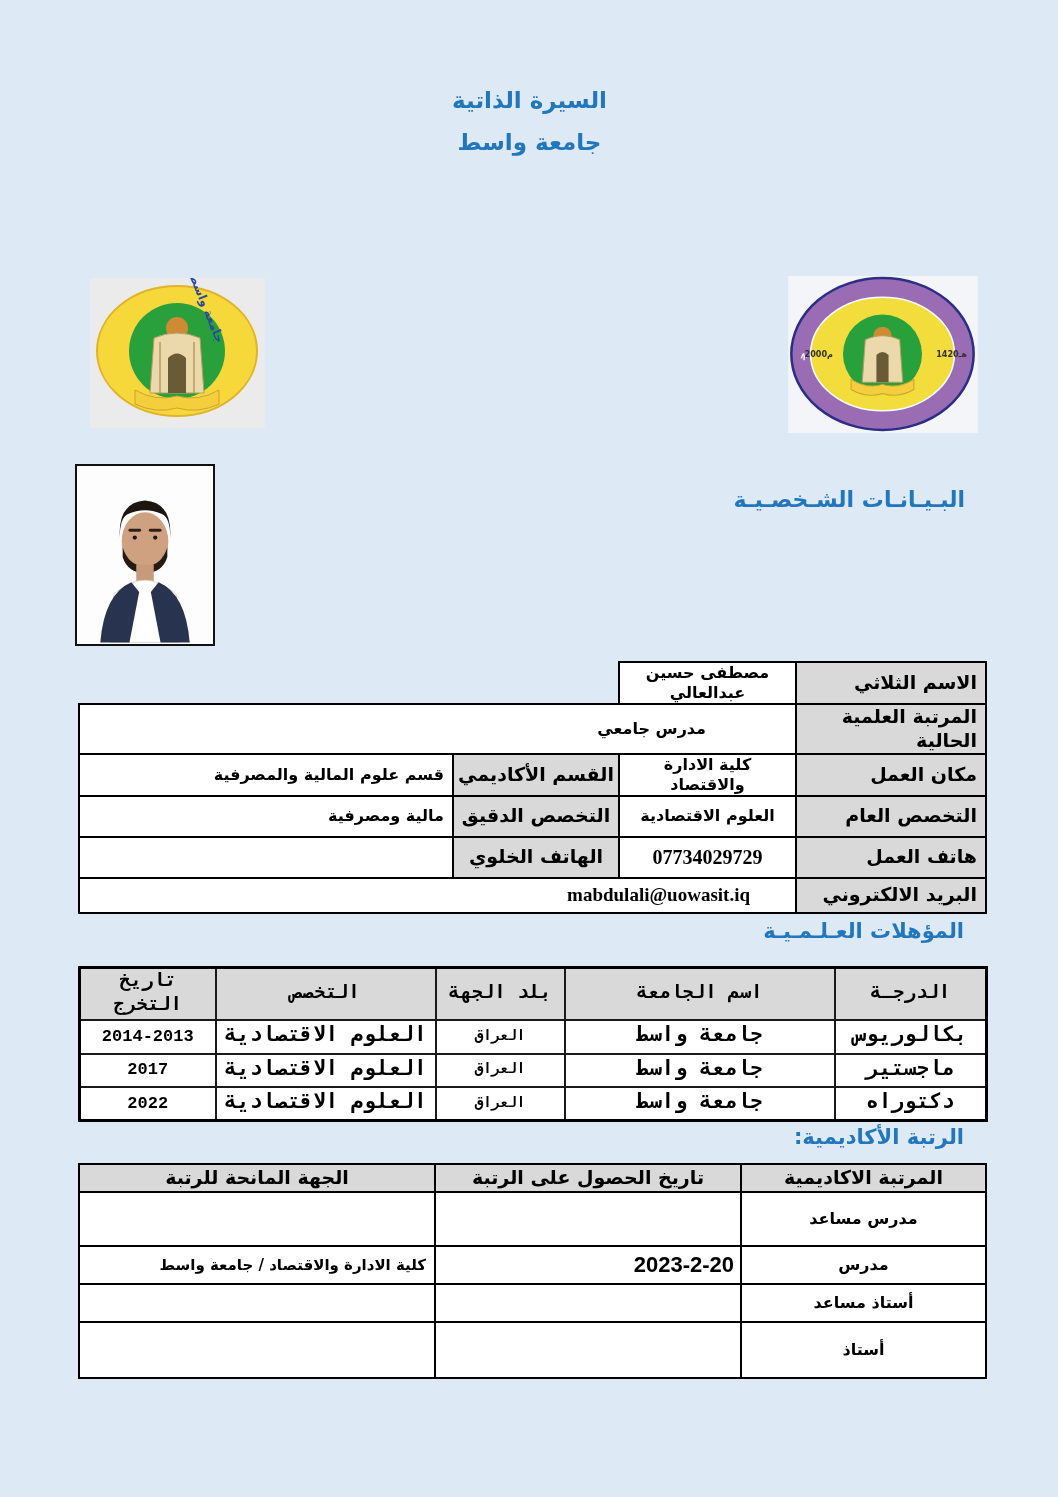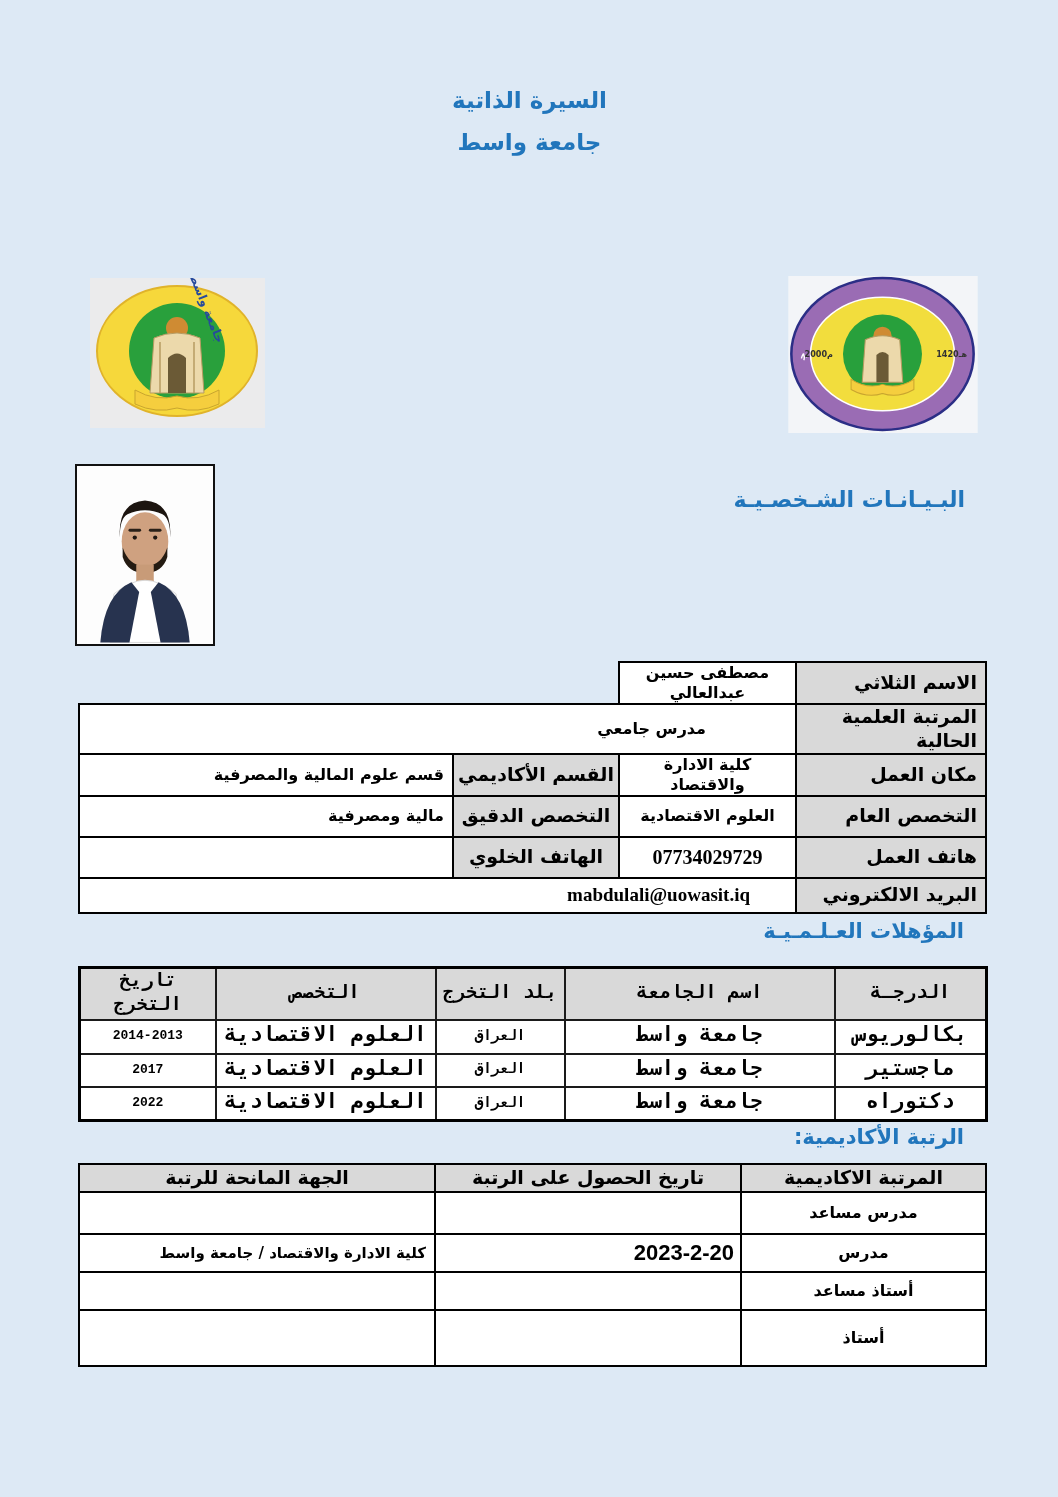--- a/index.html
+++ b/index.html
@@ -36,21 +36,21 @@
   .ptable .merged{font-weight:bold;font-size:16px;background:#fff;text-align:right;padding-right:89px;}
   .ptable .email-cell{font-weight:bold;font-size:19px;background:#fff;text-align:right;padding-right:45px;}
   .ptable .phone{font-size:20px;}
 
   
   .qtable{top:966px;width:907px;border:3px solid #000;}
   .qtable td{border:2px solid #1a1a1a;background:#fff;font-family:Liberation Mono, monospace;}
   .qh{background:#d9d9d9 !important;font-weight:bold;font-size:19px;text-align:center;}
   .qd{font-weight:bold;font-size:21px;text-align:center;}
   .qc{font-weight:bold;font-size:14px;text-align:center;}
-  .qy{font-weight:bold;font-size:13px;text-align:center;font-family:"Liberation Serif",serif;}
+  .qy{font-weight:bold;font-size:17px;text-align:center;font-family:"Liberation Serif",serif;}
 
   
   .rtable{top:1163px;width:907px;border:2px solid #000;}
   .rtable td{border:2px solid #000;background:#fff;}
   .rh{background:#d9d9d9 !important;font-weight:bold;font-size:19px;text-align:center;}
   .rk{font-weight:bold;font-size:16px;text-align:center;}
   .rd{font-weight:bold;font-size:22px;text-align:right;padding:0 6px;
       font-family:"Liberation Sans",sans-serif;direction:ltr;}
   .rg{font-weight:bold;font-size:15px;text-align:right;padding:0 8px;}
 </style>
@@ -174,21 +174,21 @@
         <col style="width:152px">
         <col style="width:270px">
         <col style="width:129px">
         <col style="width:220px">
         <col style="width:136px">
       </colgroup>
     <tbody>
         <tr style="height:34px">
       <td class="qh">الدرجـة</td>
       <td class="qh">اسم الجامعة</td>
-      <td class="qh">بلد التخرج</td>
+      <td class="qh">بلد الجهة</td>
       <td class="qh">التخصص</td>
       <td class="qh">تاريخ التخرج</td>
     </tr>
     <tr style="height:34px">
       <td class="qd">بكالوريوس</td>
       <td class="qd">جامعة واسط</td>
       <td class="qc">العراق</td>
       <td class="qd">العلوم الاقتصادية</td>
       <td class="qy">2014-2013</td>
     </tr>
@@ -216,21 +216,21 @@
         <col style="width:245px">
         <col style="width:306px">
         <col style="width:356px">
       </colgroup>
     <tbody>
         <tr style="height:28px">
       <td class="rh">المرتبة الاكاديمية</td>
       <td class="rh">تاريخ الحصول على الرتبة</td>
       <td class="rh">الجهة المانحة للرتبة</td>
     </tr>
-    <tr style="height:42px">
+    <tr style="height:54px">
       <td class="rk">مدرس مساعد</td>
       <td class="rd"></td>
       <td class="rg"></td>
     </tr>
     <tr style="height:38px">
       <td class="rk">مدرس</td>
       <td class="rd">2023-2-20</td>
       <td class="rg">كلية الادارة والاقتصاد / جامعة واسط</td>
     </tr>
     <tr style="height:38px">

